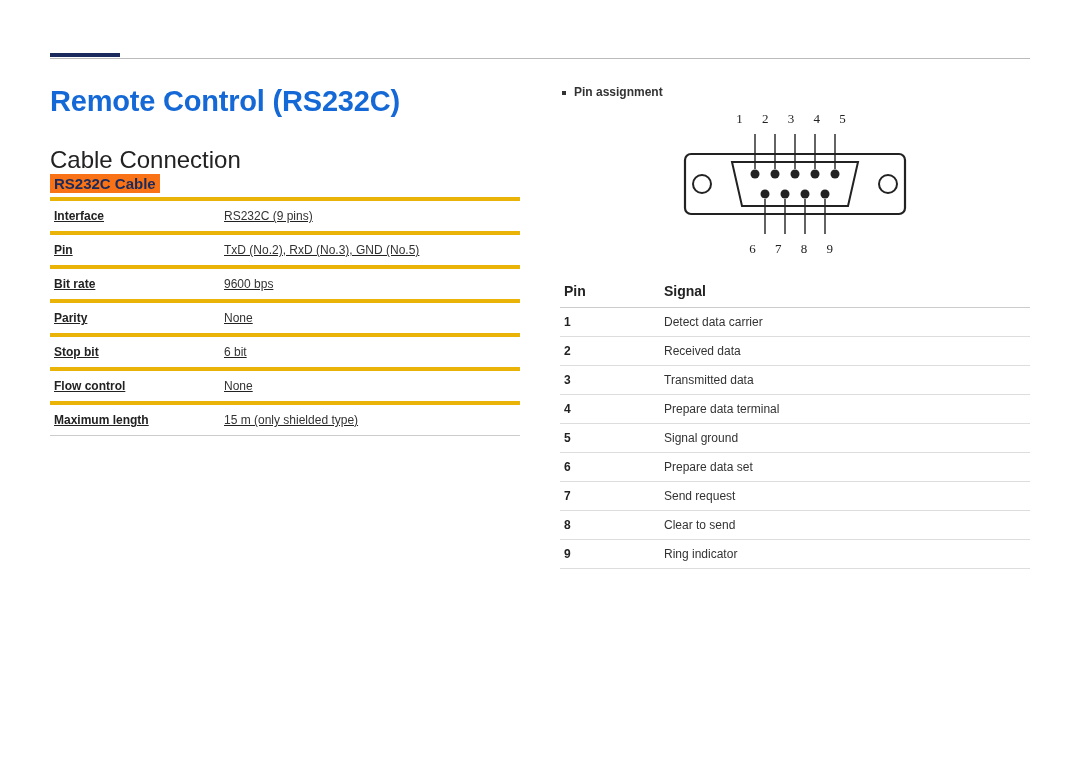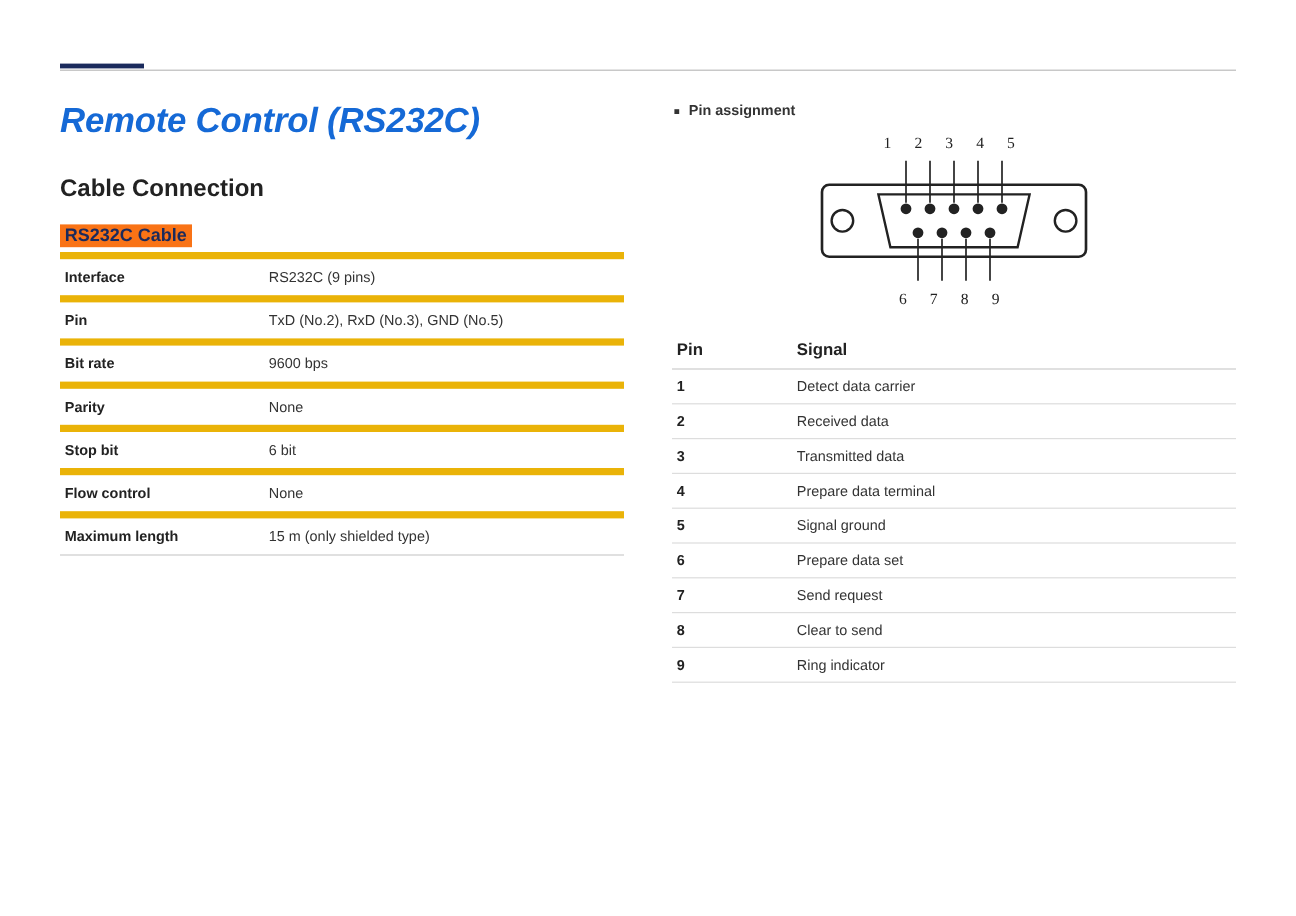--- a/index.html
+++ b/index.html
@@ -29,43 +29,41 @@
     gap: 40px;
     margin-top: 22px;
   }
   .col { flex: 1; }
   .page-title {
     font-size: 29px;
     font-weight: 700;
     color: #1569d6;
     letter-spacing: -0.2px;
     margin-bottom: 28px;
-    font-style: italic;
   }
   .section-title {
-    font-size: 20px;
-    font-weight: 700;
+    font-size: 24px;
+    font-weight: 400;
     color: #222;
-    margin-bottom: 18px;
   }
   .subsection-title {
     font-size: 15px;
     font-weight: 700;
     color: #1a2a5c;
     background: #f97316;
     display: inline-block;
     padding: 1px 4px;
     margin-bottom: 4px;
   }
   table.spec, table.pins {
     width: 100%;
     border-collapse: collapse;
     font-size: 12px;
   }
-  table.spec tr { border-top: 6px solid #eab308; }
+  table.spec tr { border-top: 4px solid #eab308; text-decoration: underline; }
   table.spec tr:last-child { border-bottom: 1px solid #ccc; }
   table.spec td { padding: 8px 4px; vertical-align: top; }
   table.spec td.key { font-weight: 700; width: 170px; }
   table.spec td.val { color: #333; margin-left: 16px; }
 
   .bullet-line {
     font-size: 12px;
     color: #333;
     margin-bottom: 12px;
     margin-left: 2px;

